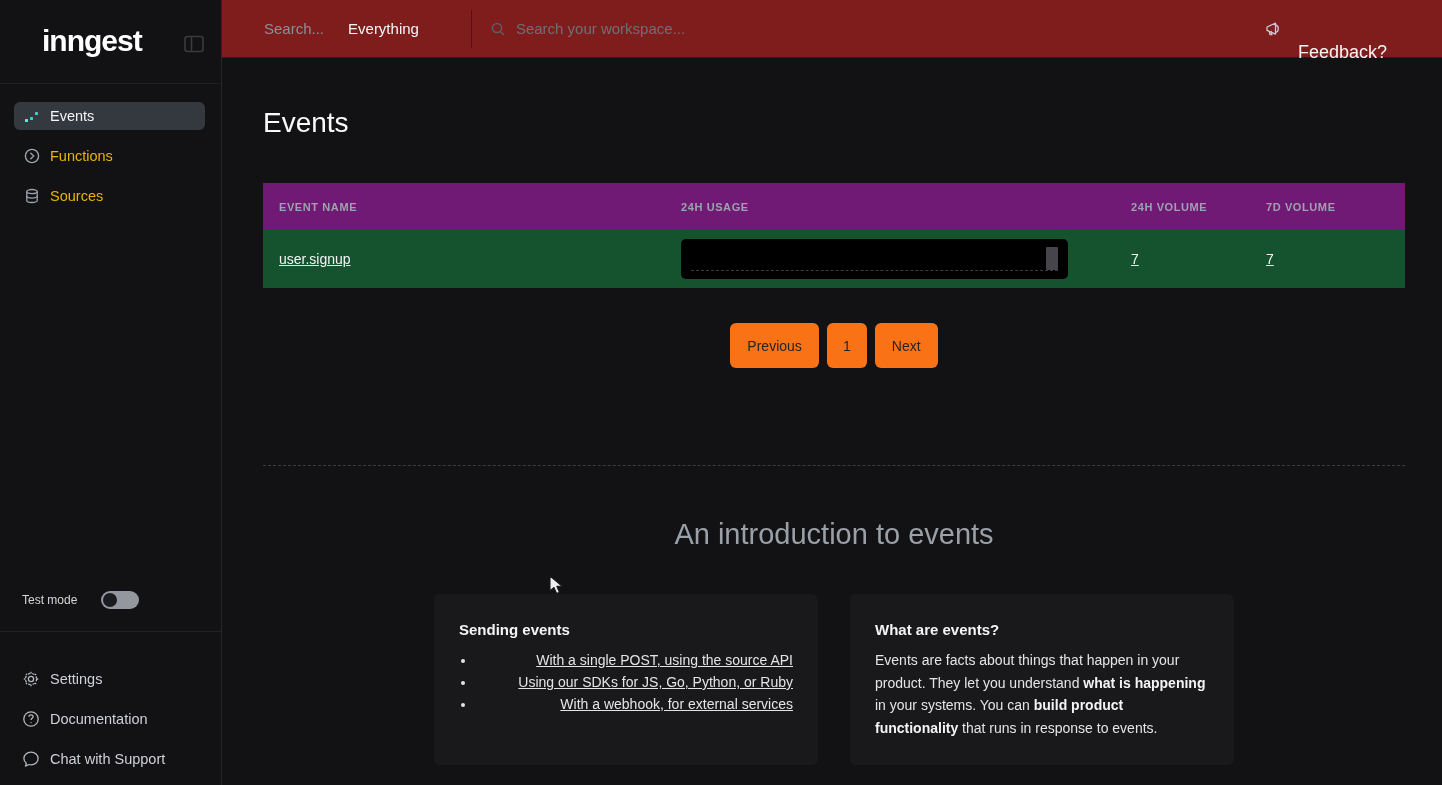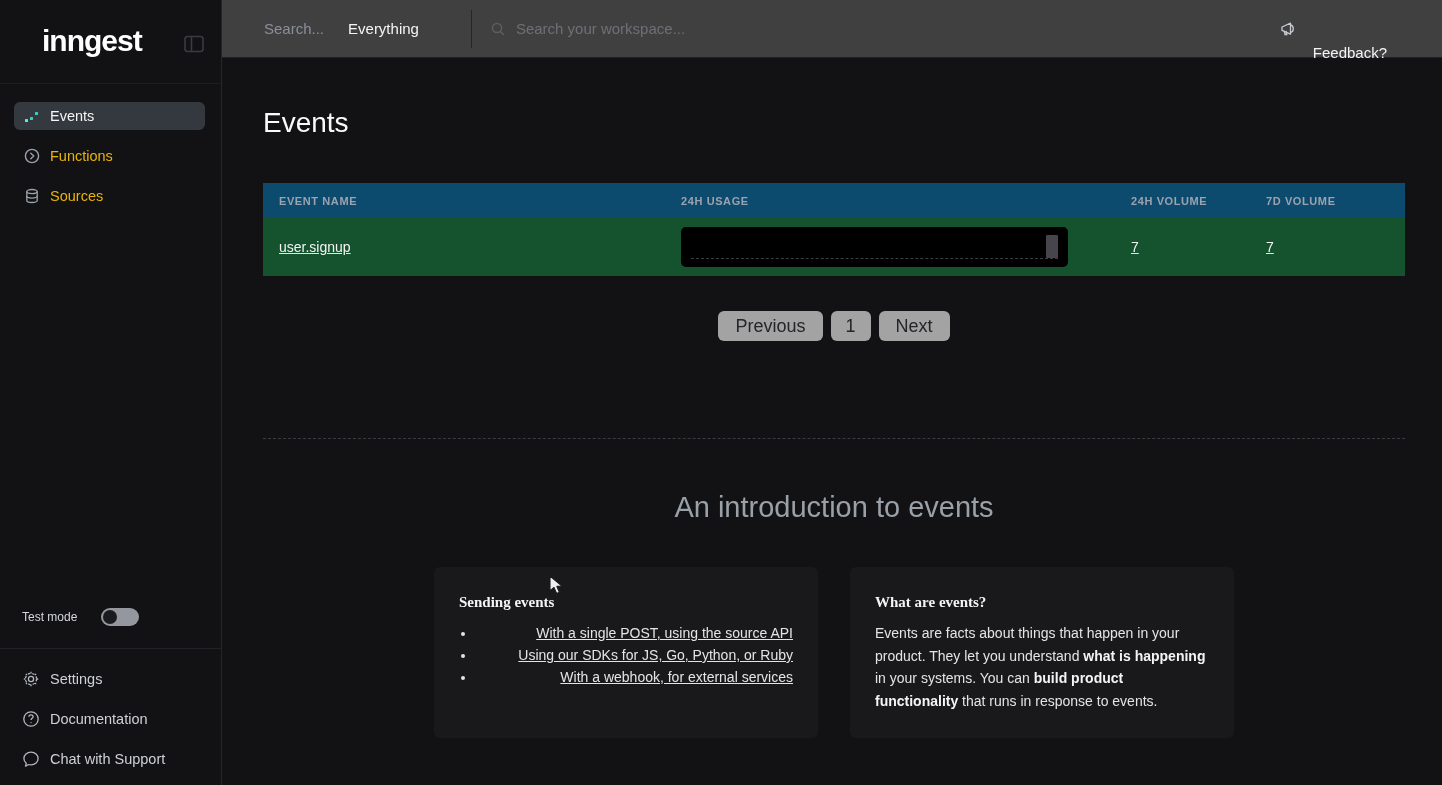--- a/index.html
+++ b/index.html
@@ -37,56 +37,56 @@
   .testmode-row { display:flex; align-items:center; padding:0 22px; margin-bottom:22px; }
   .testmode-label { font-size:12px; color:#d4d7db; margin-right:24px; }
   .toggle {
     width:38px; height:18px; border-radius:9px; background:#94989e;
     position:relative; cursor:pointer;
   }
   .toggle-knob {
     position:absolute; left:2px; top:2px; width:14px; height:14px;
     border-radius:50%; background:#1b1b1f;
   }
-  .sidebar-footer { border-top:1px solid #222226; padding:10px 0 6px 0; }
+  .sidebar-footer { border-top:1px solid #222226; padding:27px 0 6px 0; }
   .footer-item {
     display:flex; align-items:center; padding:0 22px; height:40px;
     color:#ced1d6; font-size:14.5px; cursor:pointer;
   }
   .footer-item .nav-icon { width:18px; height:18px; margin-right:10px; display:inline-flex; }
 
   
   .main-col { flex:1; display:flex; flex-direction:column; }
   .topbar {
-    height:58px; min-height:58px; background:#404040;
+    height:58px; min-height:58px; background:#7f1d1d;
     border-bottom:1px solid #202024;
     display:flex; align-items:center; padding-left:42px;
   }
   .topbar-search-label { color:#8b8f98; font-size:15px; cursor:pointer; }
   .topbar-scope { color:#f4f4f5; font-size:15px; font-weight:500; margin-left:24px; cursor:pointer; }
   .topbar-divider { width:1px; height:38px; background:#26262a; margin-left:52px; }
   .workspace-search { display:flex; align-items:center; margin-left:18px; }
   .workspace-search input {
     background:transparent; border:none; outline:none;
     color:#d4d4d8; font-size:15px; font-family:"Liberation Sans", sans-serif;
     margin-left:10px; width:320px;
   }
   .workspace-search input::placeholder { color:#6e7076; }
   .topbar-right { margin-left:auto; display:flex; align-items:center; padding-right:55px; }
-  .feedback-link { color:#f4f4f5; font-size:15px; margin-left:16px; cursor:pointer;margin-top:48px; }
+  .feedback-link { color:#f4f4f5; font-size:18px; margin-left:16px; cursor:pointer;margin-top:48px; }
 
   
   .content { padding-left:41px; position:relative; }
   .page-title { margin-top:49px; font-size:28px; font-weight:400; color:#fafafa; }
 
   .events-table { margin-top:44px; width:1142px; }
   .t-header, .t-row {
     display:grid; grid-template-columns:418px 450px 135px 139px; align-items:center;
   }
-  .t-header { height:35px; background:#0c4a6e; }
+  .t-header { height:47px; background:#701a75; }
   .t-header .th {
     font-size:11px; color:#9ca3af; letter-spacing:0.6px; font-weight:bold;
   }
   .t-header .th:first-child { padding-left:16px; }
   .t-row { height:58px; background:#14532d;text-decoration:underline; }
   .t-row .td { font-size:14px; color:#f4f4f5; }
   .t-row .td:first-child { padding-left:16px; }
 
   .spark {
     width:387px; height:40px; background:#000; border-radius:5px; position:relative;
@@ -96,37 +96,37 @@
     border-top:1px dashed #3d3d43;
   }
   .spark-bars {
     position:absolute; left:10px; right:10px; top:4px; bottom:9px;
     display:flex; align-items:flex-end; gap:4px;
   }
   .spark-bar { flex:1; background:#45454b; border-radius:1px; }
 
   .pagination { margin-top:35px; width:1142px; display:flex; justify-content:center; gap:8px; }
   .page-btn {
-    background:#a3a3a3; color:#232528; border:none; border-radius:6px;
-    height:30px; padding:0 17px; font-size:18px; font-family:"Liberation Sans", sans-serif;
+    background:#f97316; color:#232528; border:none; border-radius:6px;
+    height:45px; padding:0 17px; font-size:14px; font-family:"Liberation Sans", sans-serif;
     cursor:pointer;
   }
   .page-btn.page-num { width:40px; padding:0; }
 
   .dashed-divider { margin-top:97px; width:1142px; border-top:1px dashed #3b3b41; }
 
   .intro-heading {
     margin-top:52px; width:1142px; text-align:center;
     font-size:29px; font-weight:400; color:#9aa0a8;
   }
   .cards { margin-top:43px; width:1142px; display:flex; justify-content:center; gap:32px; }
   .card {
     width:384px; height:171px; background:#19191c; border-radius:6px; padding:27px 25px;
   }
-  .card-title { font-size:15px; font-weight:bold; color:#f4f4f5; margin-bottom:11px;font-family:Liberation Serif, serif; }
+  .card-title { font-size:15px; font-weight:bold; color:#f4f4f5; margin-bottom:11px; }
   .card-links { list-style:disc; padding-left:17px; }
   .card-links li { font-size:14px; line-height:22px; color:#e4e4e7;text-align:right; }
   .card-links a { color:#e4e4e7; text-decoration:underline; cursor:pointer; }
   .card-paragraph { font-size:14px; line-height:22.5px; color:#e4e4e7; }
   .card-paragraph .bold { font-weight:bold; color:#f4f4f5; }
 
   .cursor { position:absolute; left:549px; top:575px; pointer-events:none; }
   svg { display:block; }
 </style>
 </head>

